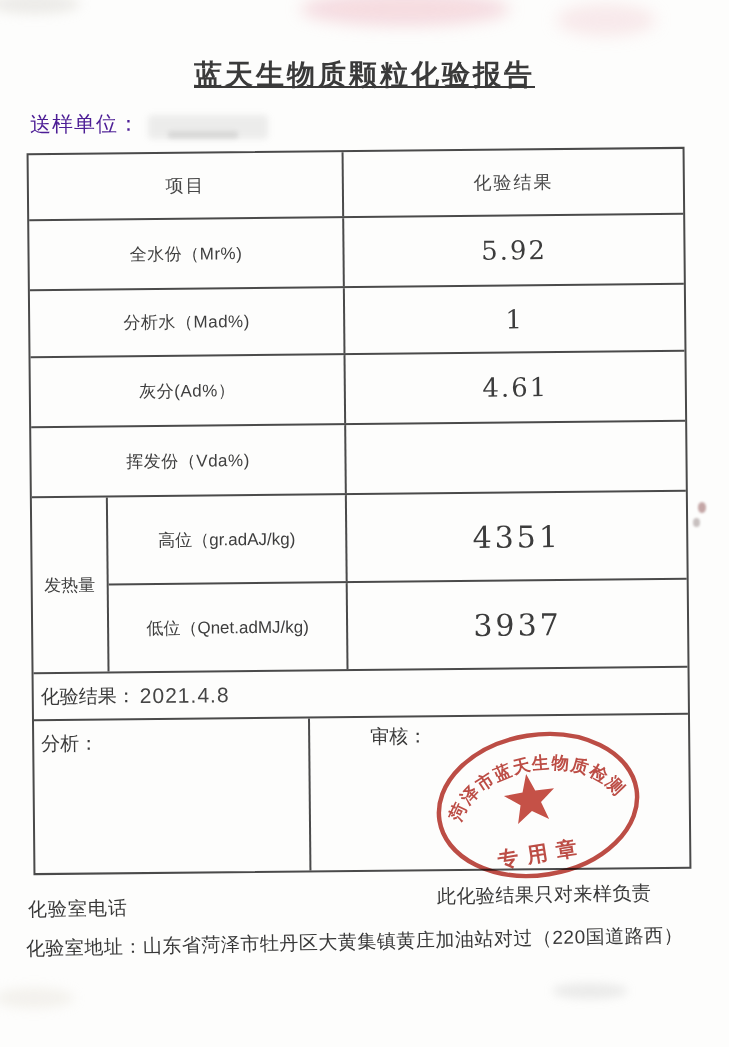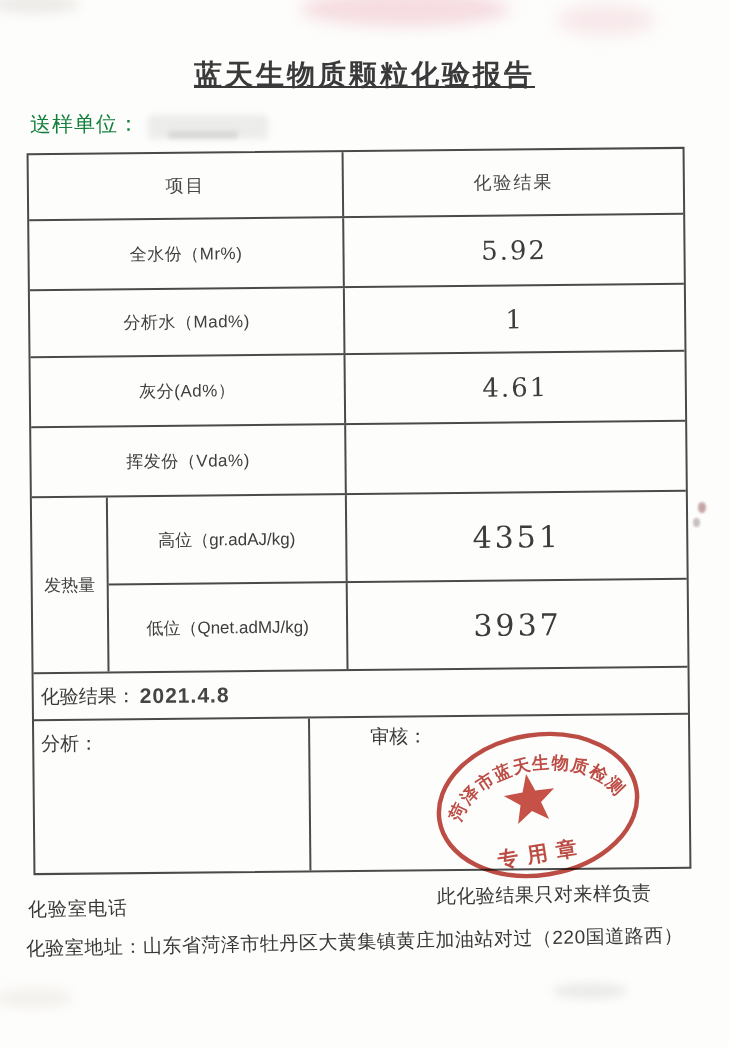--- a/index.html
+++ b/index.html
@@ -22,21 +22,21 @@
   .speck2{left:693px;top:518px;width:7px;height:9px;background:rgba(120,100,100,0.40);filter:blur(1px);}
   .sender-redaction{left:148px;top:115px;width:120px;height:24px;background:rgba(150,150,150,0.16);filter:blur(3px);border-radius:4px;}
   .sender-redaction2{left:168px;top:131px;width:70px;height:8px;background:rgba(140,140,140,0.20);filter:blur(2px);border-radius:3px;}
 
   
   .title{
     left:0;top:56px;width:729px;text-align:center;
     font-size:28px;font-weight:600;letter-spacing:3px;color:#3a3a3a;text-decoration:underline;
   }
   .sender-line{
-    left:30px;top:110px;font-size:21px;color:#15803d;letter-spacing:1px;
+    left:30px;top:110px;font-size:21px;color:#4c1d95;letter-spacing:1px;
     transform:rotate(-0.4deg);
   }
 
   
   .report-table{
     left:30px;top:150px;width:658px;height:722px;
     border:2px solid #4a4a4a;box-sizing:border-box;
     transform:rotate(-0.55deg);transform-origin:50% 50%;
     display:flex;flex-direction:column;background:transparent;
   }
@@ -55,21 +55,21 @@
              justify-content:center;font-size:17px;color:#3f3f3f;box-sizing:border-box;}
   .cal-right{flex:1;display:flex;flex-direction:column;}
   .cal-sub{flex:1;display:flex;box-sizing:border-box;}
   .cal-sub + .cal-sub{border-top:2px solid #4a4a4a;}
   .cal-item{width:239px;border-right:2px solid #4a4a4a;display:flex;align-items:center;
             justify-content:center;font-size:17px;box-sizing:border-box;}
   .cal-result{flex:1;display:flex;align-items:center;justify-content:center;
               font-family:"DejaVu Serif","Liberation Serif",serif;font-size:30px;
               letter-spacing:3px;color:#3c3c3c;}
   .row-time{height:47px;align-items:center;padding-left:7px;font-size:19px;color:#3a3a3a;}
-  .row-time .time-value{font-size:21px;margin-left:4px;letter-spacing:1px;color:#454545;font-weight:bold;}
+  .row-time .time-value{font-size:21px;margin-left:4px;letter-spacing:1px;color:#454545;}
   .row-bottom{flex:1;}
   .cell-analysis{width:276px;border-right:2px solid #4a4a4a;box-sizing:border-box;
                  padding:10px 0 0 7px;font-size:19px;color:#3a3a3a;}
   .cell-review{flex:1;padding:6px 0 0 60px;font-size:19px;color:#3a3a3a;box-sizing:border-box;}
 
   
   .stamp{
     left:428px;top:726px;width:220px;height:158px;
     transform:rotate(-9deg);opacity:0.88;mix-blend-mode:multiply;
   }

